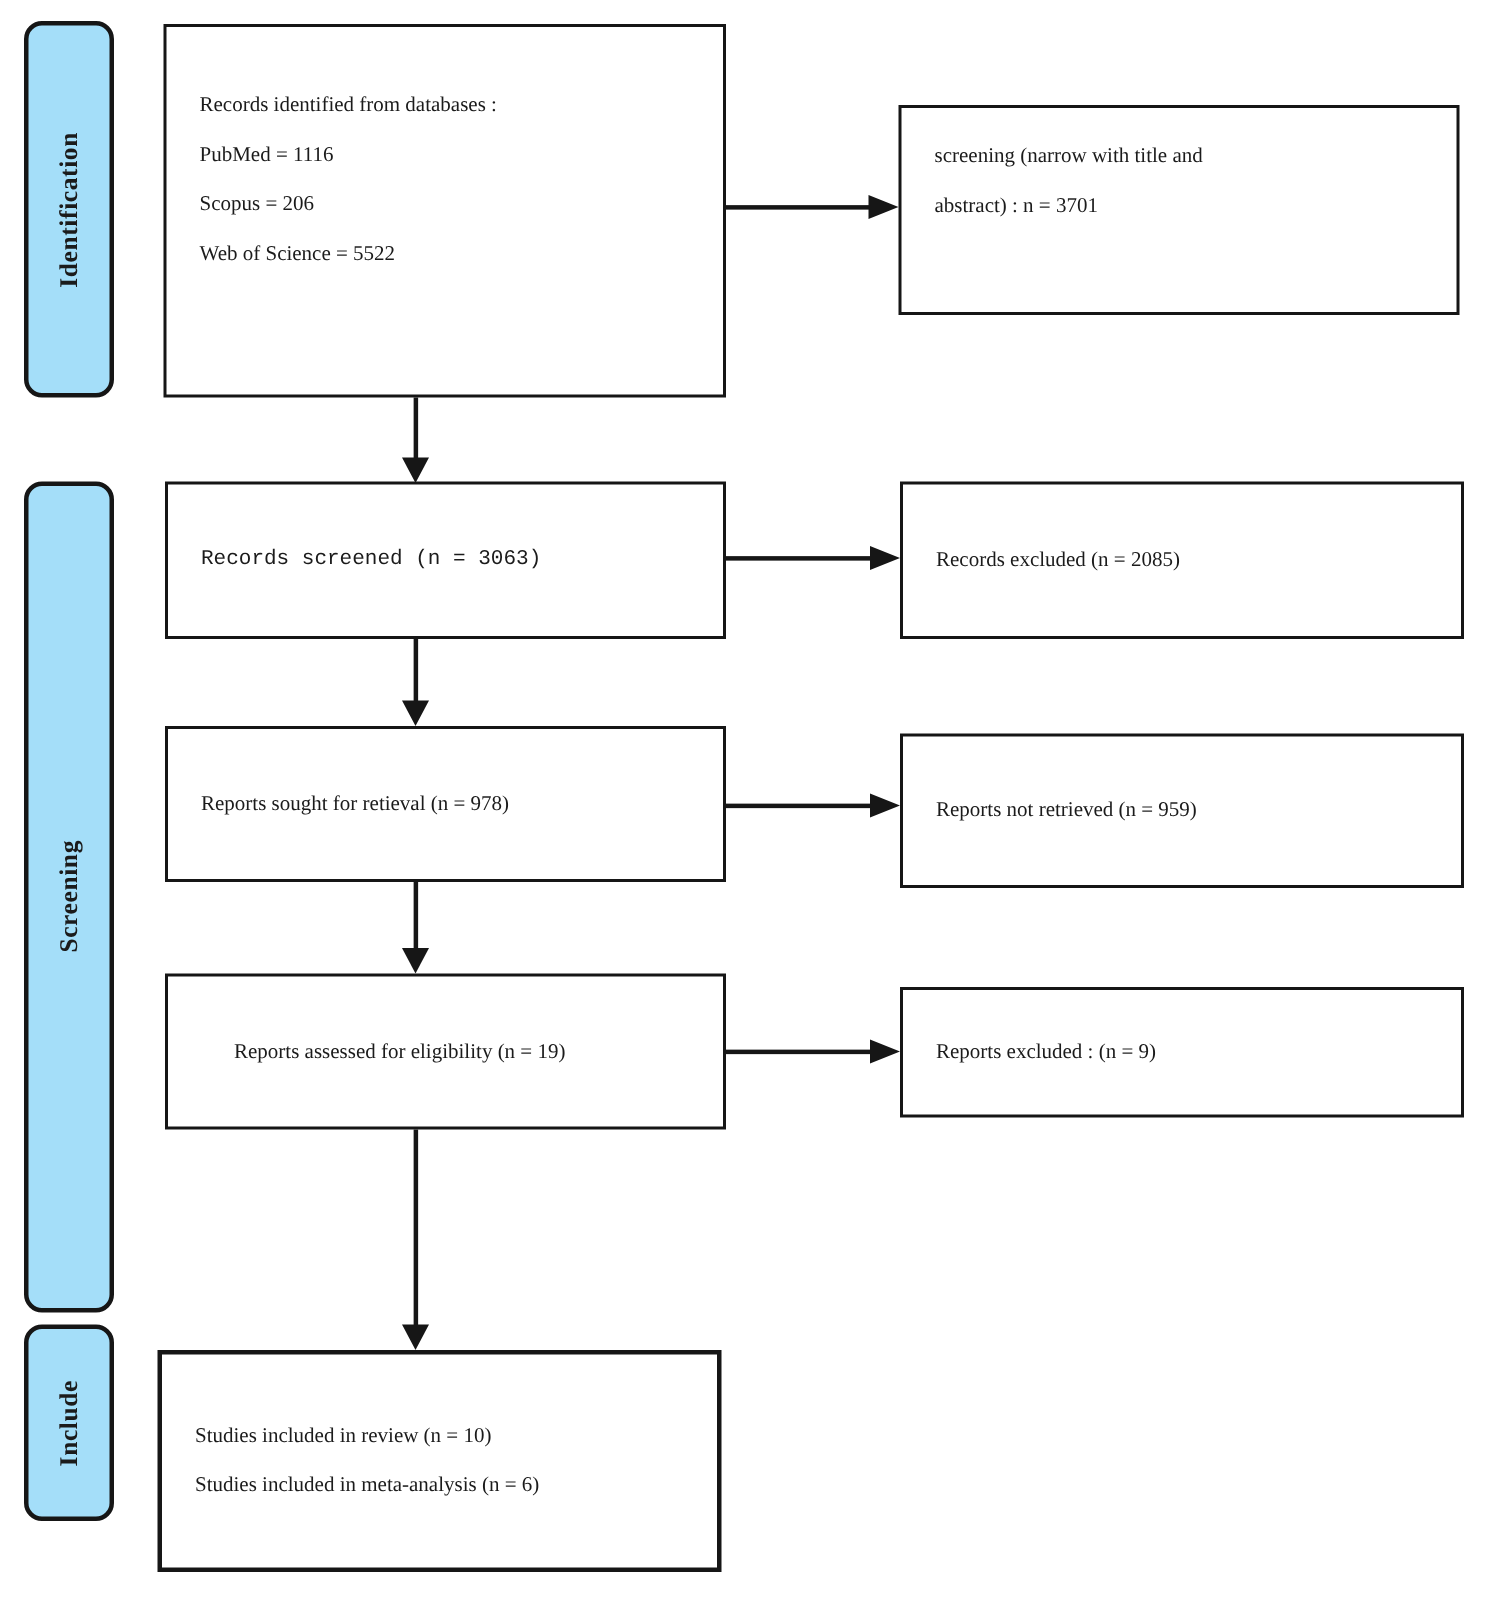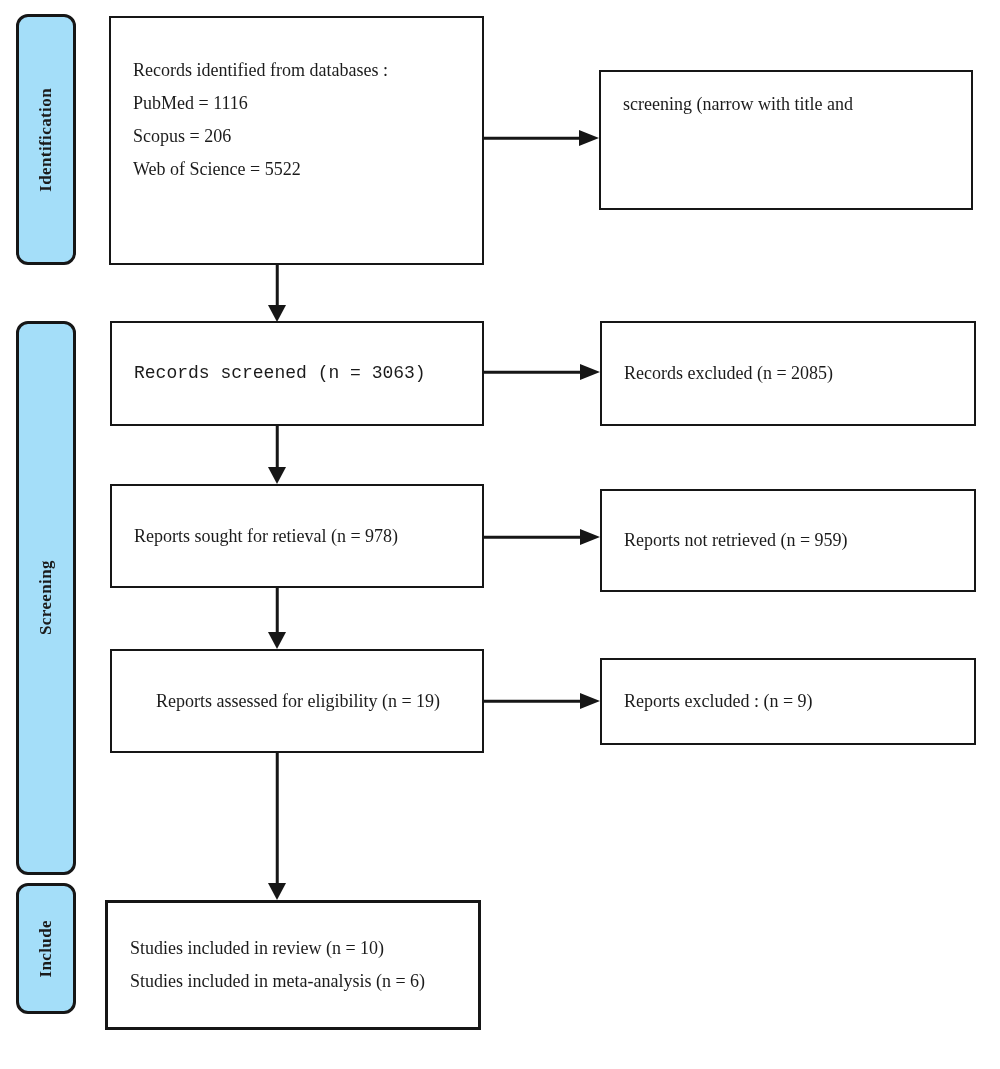--- a/index.html
+++ b/index.html
@@ -43,38 +43,38 @@
   }
   #stage-identification { top: 14px;  height: 251px; }
   #stage-screening      { top: 321px; height: 554px; }
   #stage-include        { top: 883px; height: 131px; }
 
   
   .box {
     position: absolute;
     background: #ffffff;
     border: 2.5px solid var(--line);
-    font-size: 18px;
+    font-size: 14px;
     line-height: 33px;
   }
   .box p { padding-left: 22px; padding-right: 14px; }
   .box-flex {
     display: flex;
     flex-direction: column;
     justify-content: center;
   }
   #box-identified { left: 109px; top: 16px;  width: 375px; height: 249px; padding-top: 36px; }
   #box-removed    { left: 599px; top: 70px;  width: 374px; height: 140px; padding-top: 16px; }
   #box-screened        { left: 110px; top: 321px; width: 374px; height: 105px; font-family: Liberation Mono, monospace; }
   #box-excluded        { left: 600px; top: 321px; width: 376px; height: 105px; }
   #box-sought          { left: 110px; top: 484px; width: 374px; height: 104px; }
   #box-not-retrieved   { left: 600px; top: 489px; width: 376px; height: 103px; }
   #box-assessed        { left: 110px; top: 649px; width: 374px; height: 104px; padding-left: 22px; }
   #box-reports-excluded{ left: 600px; top: 658px; width: 376px; height: 87px;  }
-  #box-included        { left: 105px; top: 900px; width: 376px; height: 130px; border-width: 3px; }
+  #box-included        { left: 105px; top: 900px; width: 376px; height: 148px; border-width: 3px; }
 
   
   .arrow-v { position: absolute; width: 20px; }
   .arrow-v .shaft {
     position: absolute; top: 0; bottom: 12px; left: 50%;
     width: 2.5px; transform: translateX(-50%);
     background: var(--line);
   }
   .arrow-v .head {
     position: absolute; bottom: 0; left: 50%; transform: translateX(-50%);
@@ -140,20 +140,21 @@
     <p>Reports assessed for eligibility (n = 19)</p>
   </div>
 
   <div class="box box-flex" id="box-included">
     <p>Studies included in review (n = 10)</p>
     <p>Studies included in meta-analysis (n = 6)</p>
   </div>
 
   <div class="box" id="box-removed">
     <p>screening (narrow with title and</p>
+    <p>abstract) : n = 3701</p>
   </div>
 
   <div class="box box-flex" id="box-excluded">
     <p>Records excluded (n = 2085)</p>
   </div>
 
   <div class="box box-flex" id="box-not-retrieved">
     <p>Reports not retrieved (n = 959)</p>
   </div>
 

